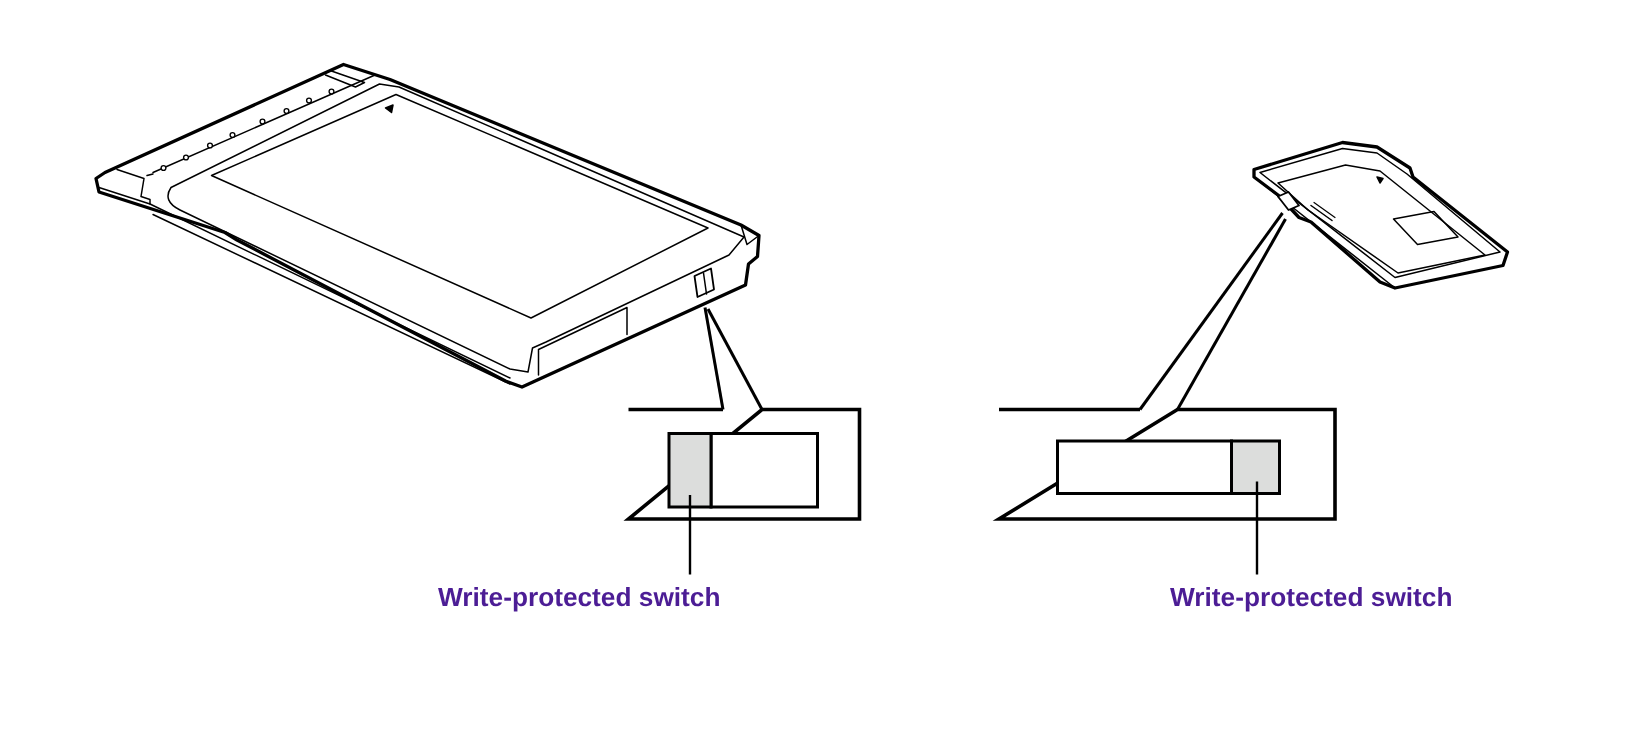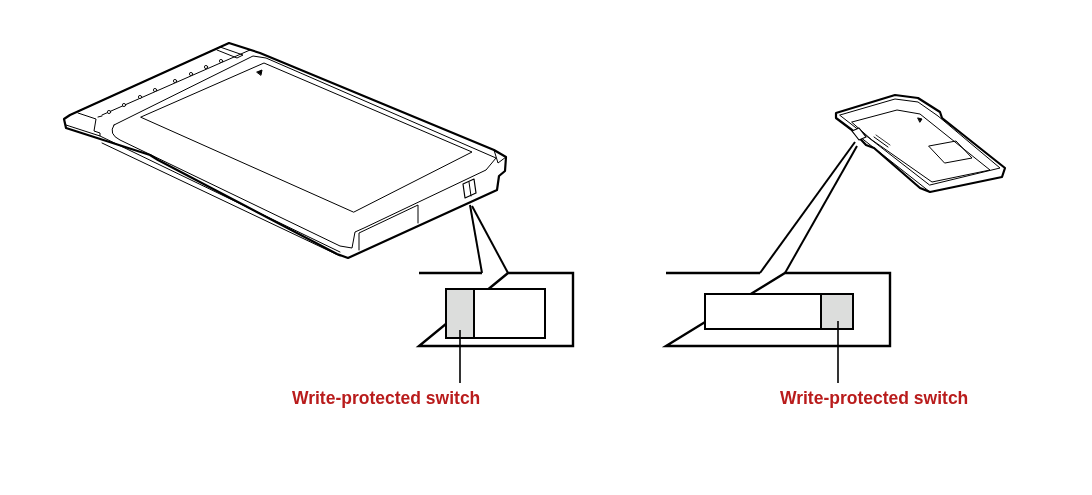--- a/index.html
+++ b/index.html
@@ -1,20 +1,20 @@
 <!DOCTYPE html>
 <html><head>
 <meta charset="utf-8">
 <style>
   html, body { margin: 0; padding: 0; background: #ffffff; }
   body { width: 1092px; height: 495px; position: relative; overflow: hidden; font-family: "Liberation Sans", sans-serif; }
   svg.diagram { position: absolute; left: 0; top: 0; }
   .label {
     position: absolute; font-family: "Liberation Sans", sans-serif; font-weight: bold;
-    font-size: 17.5px; color: #b91c1c; white-space: nowrap; line-height: 1;
+    font-size: 17.5px; color: #4c1d95; white-space: nowrap; line-height: 1;
   }
 </style>
 </head>
 <body>
 
 <svg class="diagram" width="1092" height="495" viewBox="0 0 1092 495" xmlns="http://www.w3.org/2000/svg">
 
   <g fill="none" stroke="#000" stroke-linejoin="round" stroke-linecap="round">
 
     <path stroke-width="2.2" d="M229,43 L260,53 L494,150 L506,157 L505,171 L499,176 L497,190 L348,258 L337,254 L158,160 L150,155 L66,128 L64,119 L70,115 Z" fill="#fff"></path>

